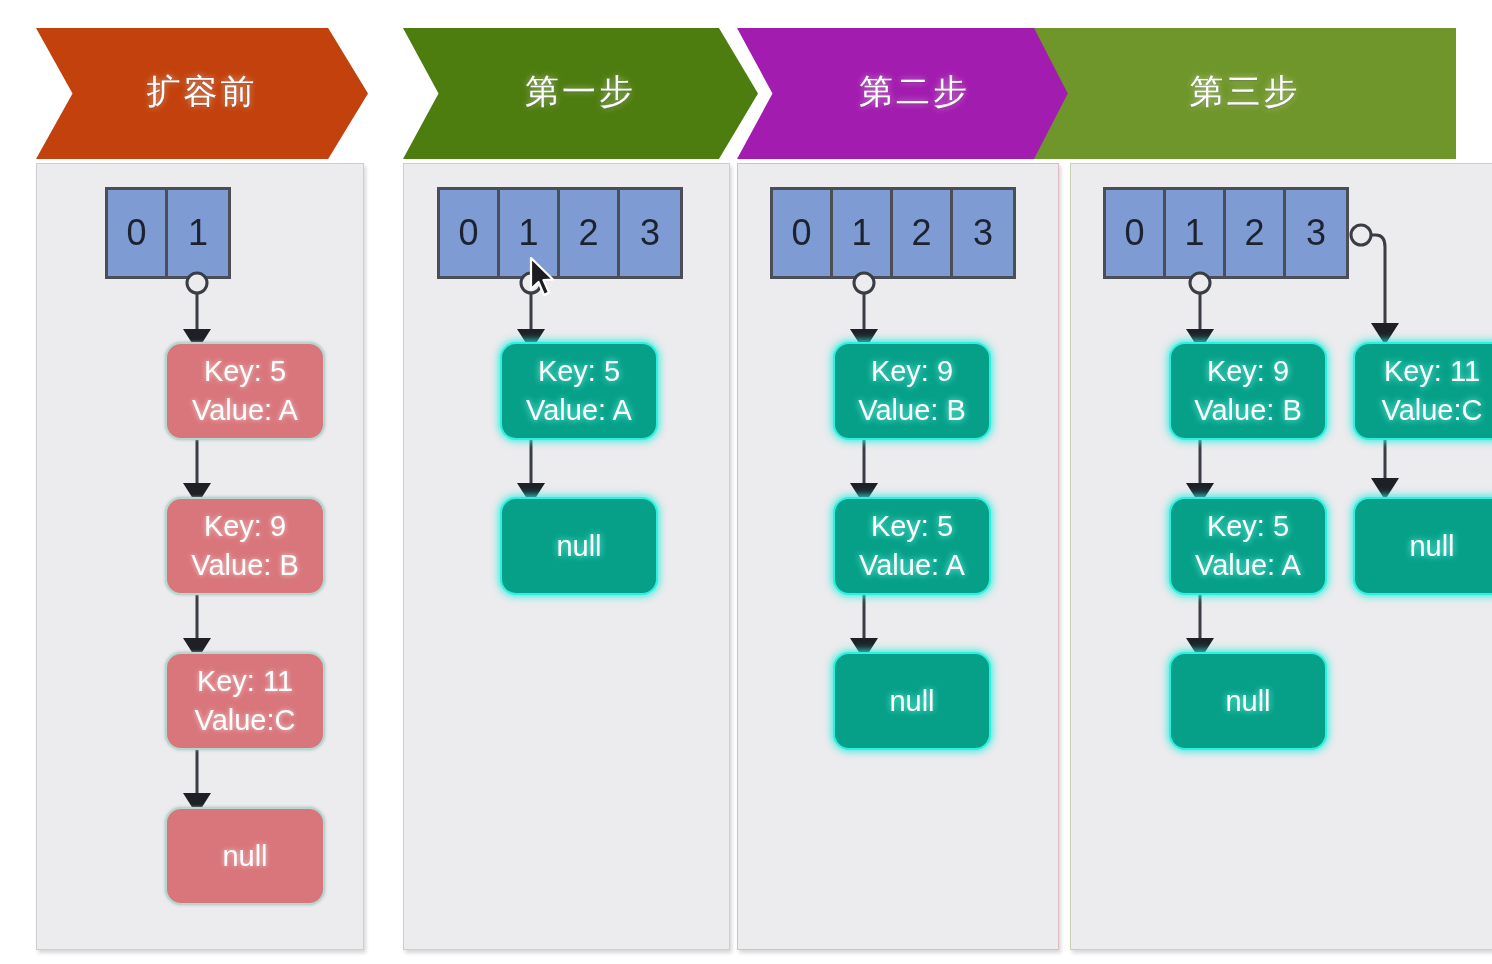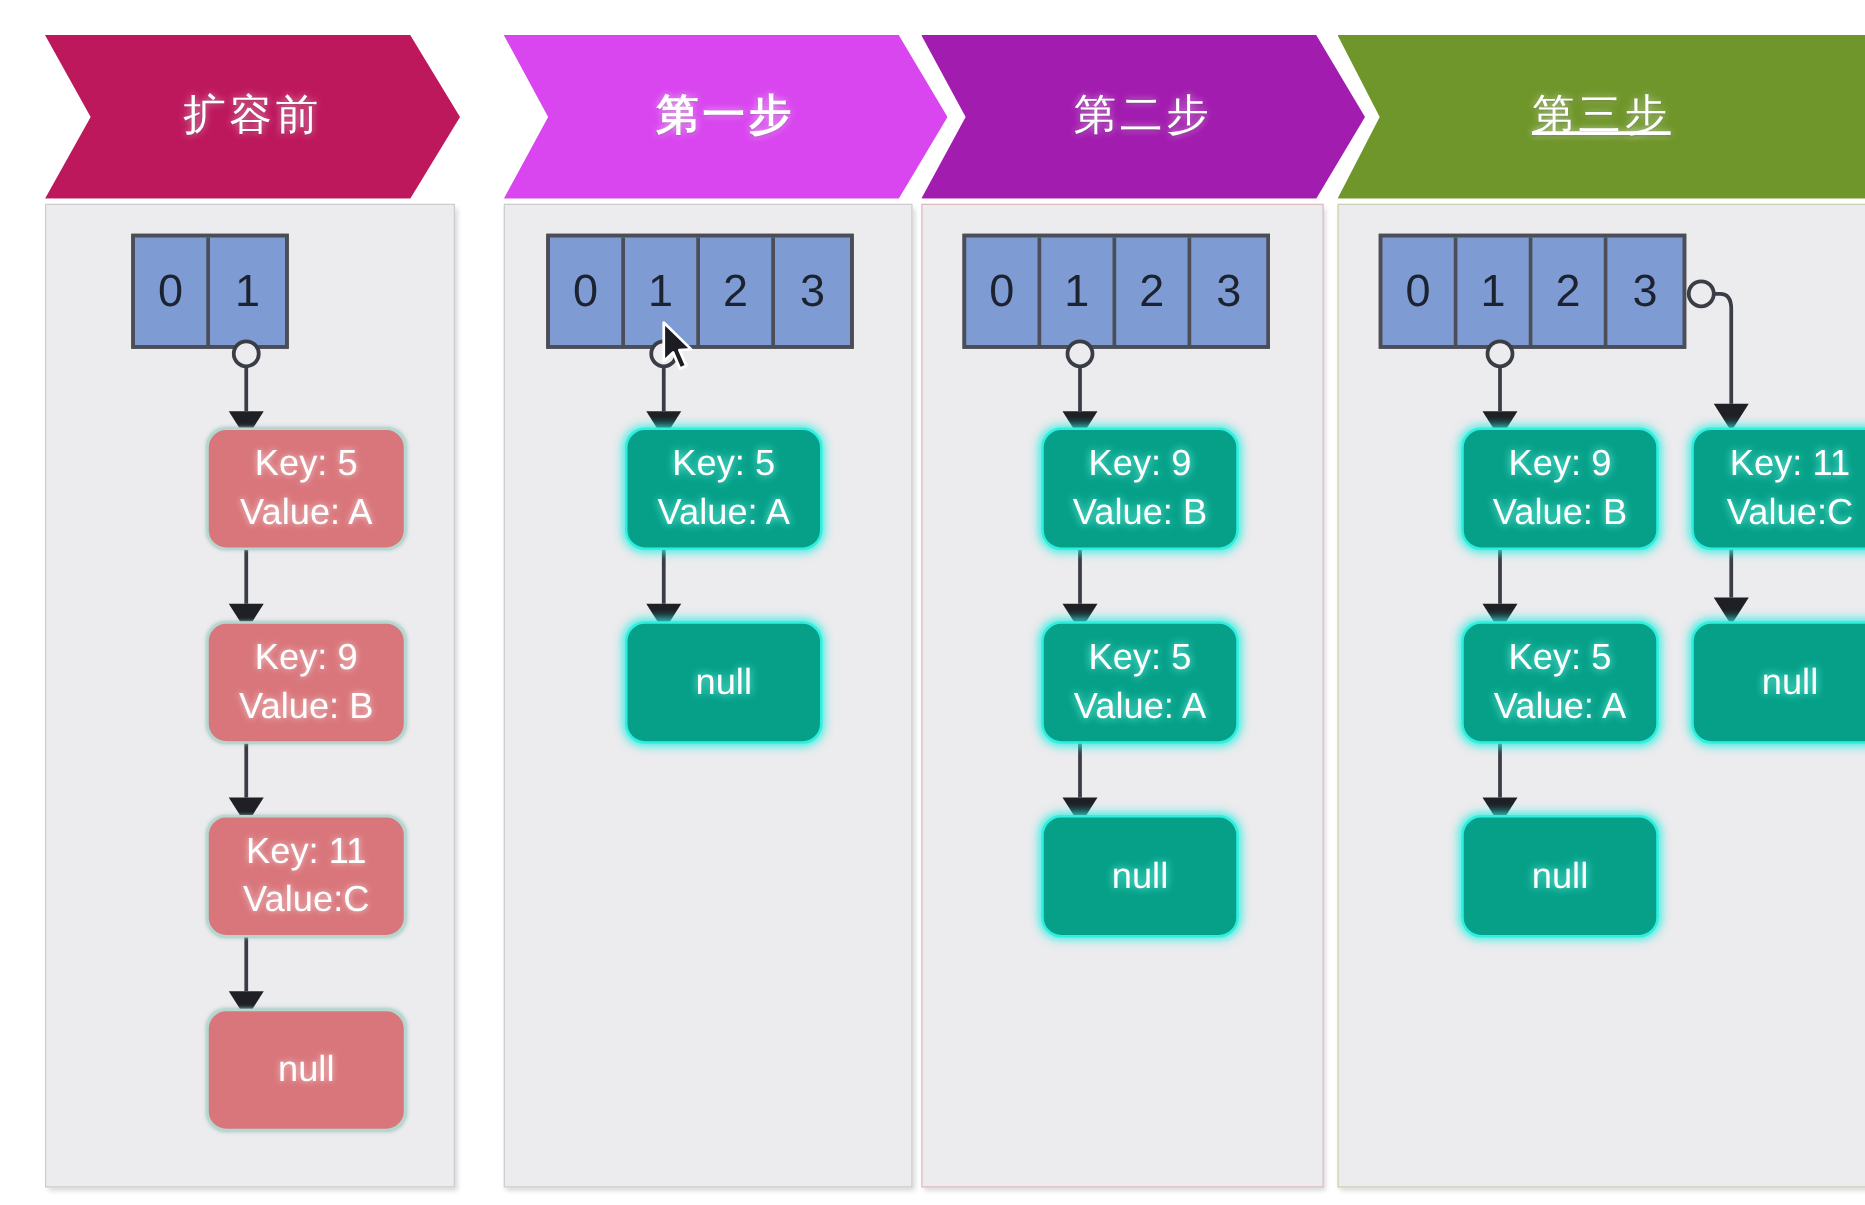--- a/index.html
+++ b/index.html
@@ -75,21 +75,21 @@
   .node .ln{display:block;white-space:pre;}
 
   
   .conn{position:absolute;pointer-events:none;overflow:visible;}
 </style>
 </head>
 <body>
 
 <div id="stage">
 
-  <div class="banner" style="left:36px;top:28px;width:332px;background:#be185d;
+  <div class="banner" style="left:36px;top:28px;width:332px;background:#c2410c;
               clip-path:polygon(0 0, 88% 0, 100% 50%, 88% 100%, 0 100%, 11% 50%);">
     <span>扩容前</span>
   </div>
   <div class="panel" style="left:36px;top:163px;width:326px;height:785px;"></div>
 
   <div class="array" style="left:105px;top:187px;">
     <div class="cell">0</div>
     <div class="cell">1</div>
   </div>
 
@@ -121,22 +121,22 @@
     <span class="ln">Value: B</span>
   </div>
   <div class="node red" style="left:117px;top:652px;width:160px;height:98px;">
     <span class="ln">Key: 11</span>
     <span class="ln">Value:C</span>
   </div>
   <div class="node red" style="left:117px;top:807px;width:160px;height:98px;">
     <span class="ln">null</span>
   </div>
 
-  <div class="banner" style="left:403px;top:28px;width:355px;background:#d946ef;
-              clip-path:polygon(0 0, 89% 0, 100% 50%, 89% 100%, 0 100%, 10% 50%);font-weight:bold;">
+  <div class="banner" style="left:403px;top:28px;width:355px;background:#4d7c0f;
+              clip-path:polygon(0 0, 89% 0, 100% 50%, 89% 100%, 0 100%, 10% 50%);">
     <span>第一步</span>
   </div>
   <div class="panel" style="left:403px;top:163px;width:325px;height:785px;"></div>
 
   <div class="array" style="left:437px;top:187px;">
     <div class="cell">0</div>
     <div class="cell">1</div>
     <div class="cell">2</div>
     <div class="cell">3</div>
   </div>
@@ -196,22 +196,22 @@
     <span class="ln">Value: B</span>
   </div>
   <div class="node teal" style="left:785px;top:497px;width:158px;height:98px;">
     <span class="ln">Key: 5</span>
     <span class="ln">Value: A</span>
   </div>
   <div class="node teal" style="left:785px;top:652px;width:158px;height:98px;">
     <span class="ln">null</span>
   </div>
 
-  <div class="banner" style="left:1070px;top:28px;width:422px;background:#6f962a;
-              clip-path:polygon(0 0, 100% 0, 100% 100%, 0 100%, 8% 50%);text-decoration:underline;">
+  <div class="banner" style="left:1034px;top:28px;width:422px;background:#6f962a;
+              clip-path:polygon(0 0, 100% 0, 100% 100%, 0 100%, 8% 50%);">
     <span>第三步</span>
   </div>
   <div class="panel" style="left:1070px;top:163px;width:422px;height:785px;border-color:#c8d3b5;"></div>
 
   <div class="array" style="left:1103px;top:187px;">
     <div class="cell">0</div>
     <div class="cell">1</div>
     <div class="cell">2</div>
     <div class="cell">3</div>
   </div>

